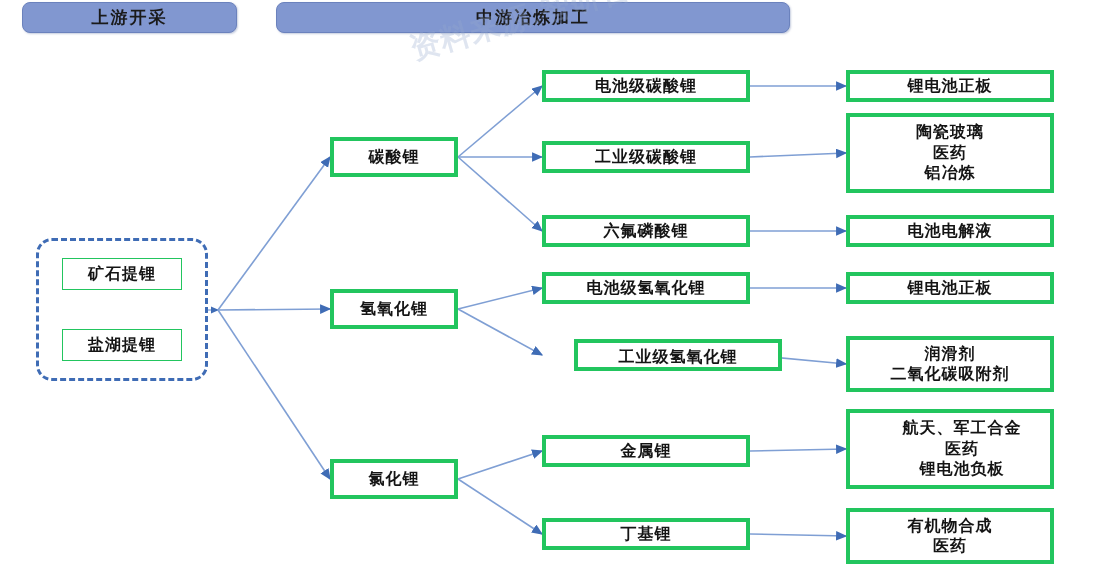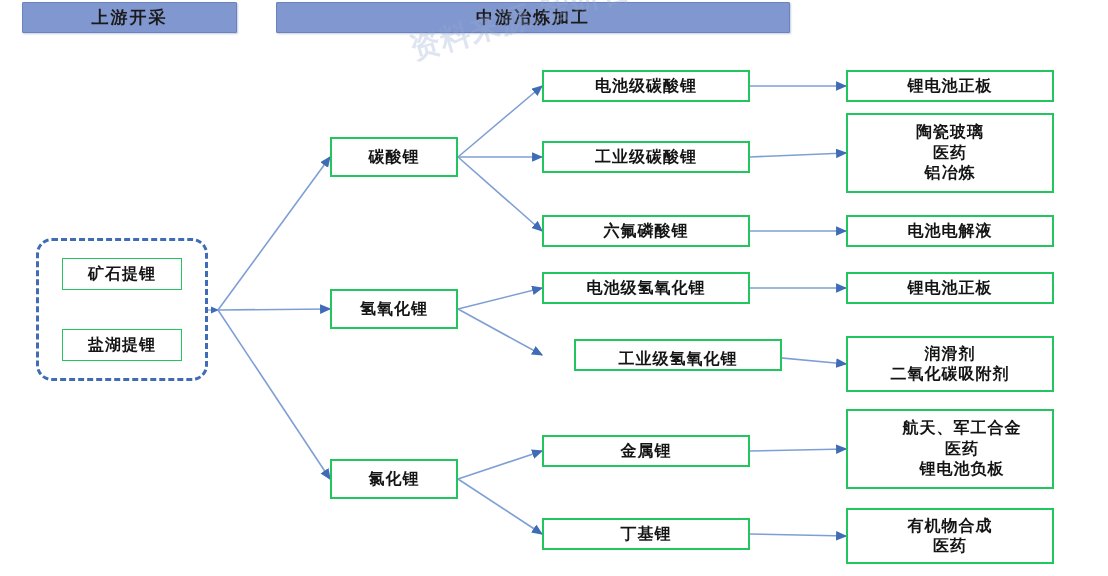--- a/index.html
+++ b/index.html
@@ -15,21 +15,21 @@
     overflow: hidden;
     font-family: "Liberation Serif", "DejaVu Serif", serif;
   }
 
   
   .banner {
     position: absolute;
     box-sizing: border-box;
     background: #8197d0;
     border: 1px solid #6b82bd;
-    border-radius: 1px;
+    border-radius: 8px;
     color: #1a1a1a;
     font-size: 17px;
     font-weight: bold;
     letter-spacing: 2px;
     display: flex;
     align-items: center;
     justify-content: center;
     box-shadow: 1px 1px 2px rgba(90,110,160,0.35);
     z-index: 4;
   }
@@ -46,21 +46,21 @@
     pointer-events: none;
     z-index: 6;
     letter-spacing: 1px;
   }
 
   
   .node {
     position: absolute;
     box-sizing: border-box;
     background: #ffffff;
-    border: 2px solid #22c55e;
+    border: 4px solid #22c55e;
     color: #141414;
     font-size: 16px;
     font-weight: bold;
     letter-spacing: 1px;
     display: flex;
     flex-direction: column;
     align-items: center;
     justify-content: center;
     line-height: 1.28;
     z-index: 3;

